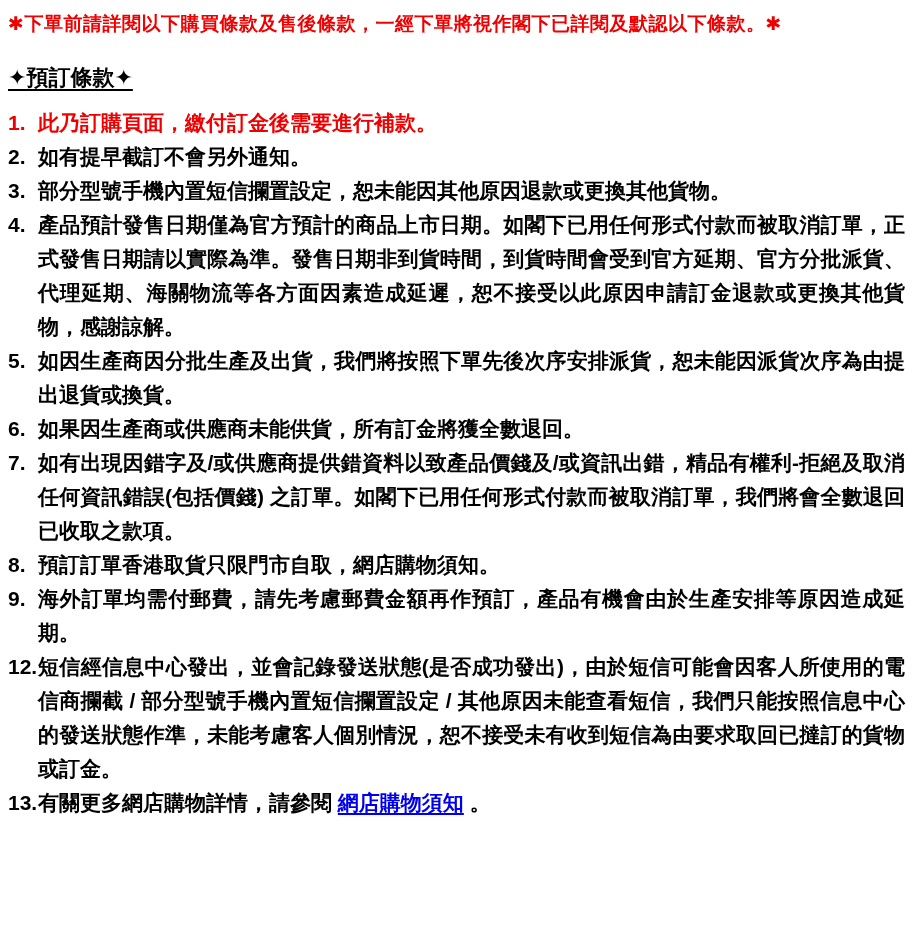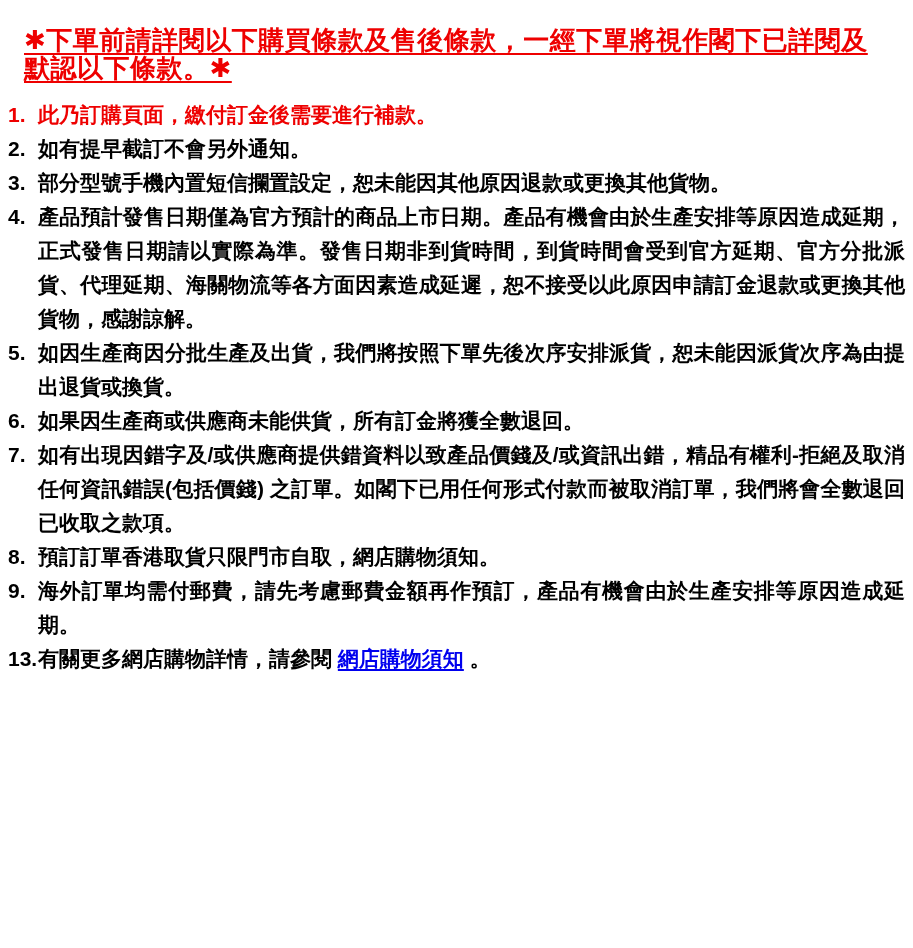--- a/index.html
+++ b/index.html
@@ -17,25 +17,24 @@
   body {
     width: 913px;
     height: 948px;
     padding: 10px 8px 0 8px;
     font-family: "Liberation Sans", "DejaVu Sans", sans-serif;
     font-weight: bold;
     color: var(--text, #000000);
     overflow: hidden;
   }
   .notice {
-    margin: 16px;
-    font-size: 26px;
+    margin: 0;
+    font-size: 19px;
     line-height: 28px;
     color: var(--red, #ee0000);
-    text-decoration: underline;
     text-decoration-thickness: 2px;
     text-underline-offset: 4px;
     letter-spacing: 0.5px;
   }
   .section-title {
     margin: 26px 0 0 0;
     font-size: 22px;
     line-height: 28px;
     color: var(--text, #000000);
     text-decoration: underline;
@@ -77,41 +76,42 @@
     cursor: pointer;
   }
 </style>
 </head>
 <body>
 
 <div class="doc">
 
   <p class="notice">✱下單前請詳閱以下購買條款及售後條款，一經下單將視作閣下已詳閱及默認以下條款。✱</p>
 
+  <h2 class="section-title">✦預訂條款✦</h2>
 
   <ol class="terms-list">
 
     <li class="term red">
       <span class="num">1.</span>
       <span class="txt">此乃訂購頁面，繳付訂金後需要進行補款。</span>
     </li>
 
     <li class="term">
       <span class="num">2.</span>
       <span class="txt">如有提早截訂不會另外通知。</span>
     </li>
 
     <li class="term">
       <span class="num">3.</span>
       <span class="txt">部分型號手機內置短信攔置設定，恕未能因其他原因退款或更換其他貨物。</span>
     </li>
 
     <li class="term">
       <span class="num">4.</span>
-      <span class="txt">產品預計發售日期僅為官方預計的商品上市日期。產品有機會由於生產安排等原因造成延期，正式發售日期請以實際為準。發售日期非到貨時間，到貨時間會受到官方延期、官方分批派貨、代理延期、海關物流等各方面因素造成延遲，恕不接受以此原因申請訂金退款或更換其他貨物，感謝諒解。</span>
+      <span class="txt">產品預計發售日期僅為官方預計的商品上市日期。如閣下已用任何形式付款而被取消訂單，正式發售日期請以實際為準。發售日期非到貨時間，到貨時間會受到官方延期、官方分批派貨、代理延期、海關物流等各方面因素造成延遲，恕不接受以此原因申請訂金退款或更換其他貨物，感謝諒解。</span>
     </li>
 
     <li class="term">
       <span class="num">5.</span>
       <span class="txt">如因生產商因分批生產及出貨，我們將按照下單先後次序安排派貨，恕未能因派貨次序為由提出退貨或換貨。</span>
     </li>
 
     <li class="term">
       <span class="num">6.</span>
       <span class="txt">如果因生產商或供應商未能供貨，所有訂金將獲全數退回。</span>
@@ -127,20 +127,24 @@
       <span class="txt">預訂訂單香港取貨只限門市自取，網店購物須知。</span>
     </li>
 
     <li class="term">
       <span class="num">9.</span>
       <span class="txt">海外訂單均需付郵費，請先考慮郵費金額再作預訂，產品有機會由於生產安排等原因造成延期。</span>
     </li>
 
 
 
+    <li class="term">
+      <span class="num">12.</span>
+      <span class="txt">短信經信息中心發出，並會記錄發送狀態(是否成功發出)，由於短信可能會因客人所使用的電信商攔截 / 部分型號手機內置短信攔置設定 / 其他原因未能查看短信，我們只能按照信息中心的發送狀態作準，未能考慮客人個別情況，恕不接受未有收到短信為由要求取回已撻訂的貨物或訂金。</span>
+    </li>
 
     <li class="term">
       <span class="num">13.</span>
       <span class="txt"><span>有關更多網店購物詳情，請參閱 </span><a class="link">網店購物須知</a><span> 。</span></span>
     </li>
 
   </ol>
 </div>
 
 </body></html>

